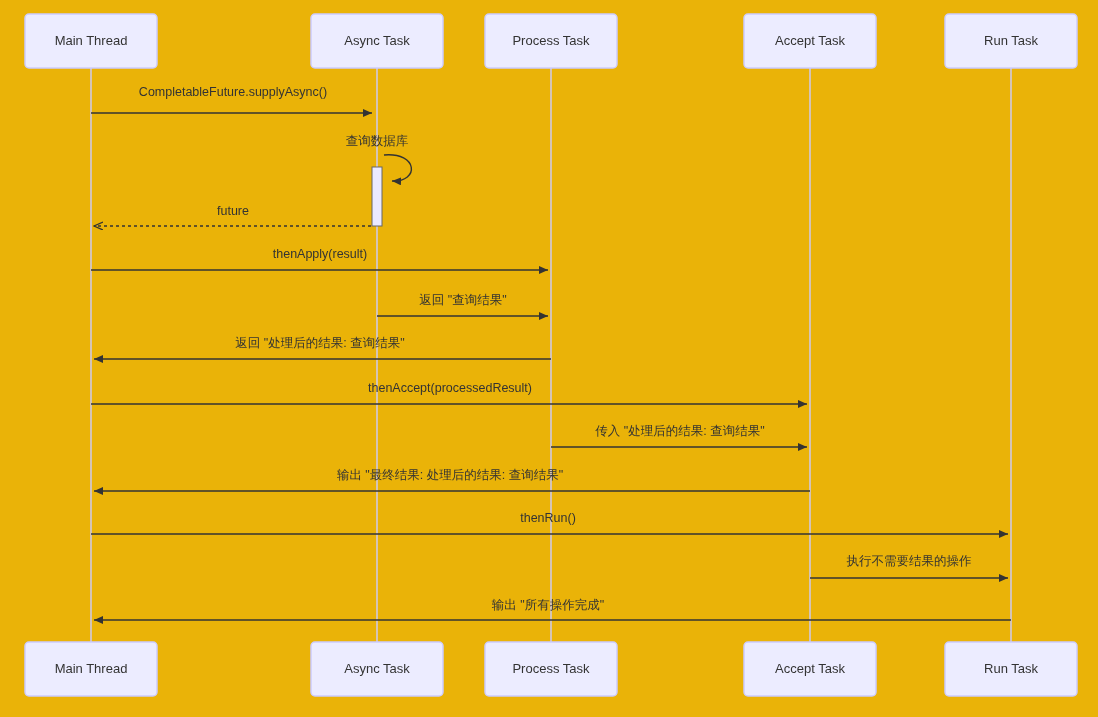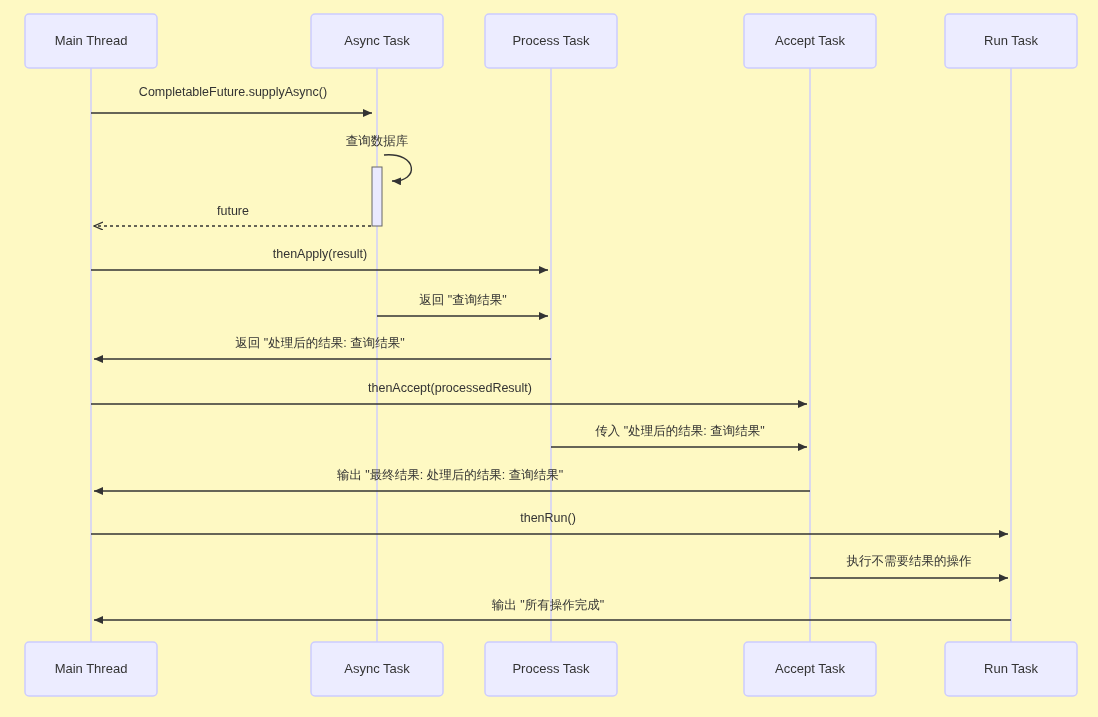--- a/index.html
+++ b/index.html
@@ -9,21 +9,21 @@
   }
   body {
     font-family: "Liberation Sans", sans-serif;
     color: #333333;
   }
   #diagram-root {
     position: relative;
     width: 1098px;
     height: 717px;
     overflow: hidden;
-    background: #fef9c3;
+    background: #eab308;
   }
   svg#seq {
     position: absolute;
     left: 0;
     top: 0;
     width: 1098px;
     height: 717px;
   }
   .actor-box {
     fill: #ECECFF;

